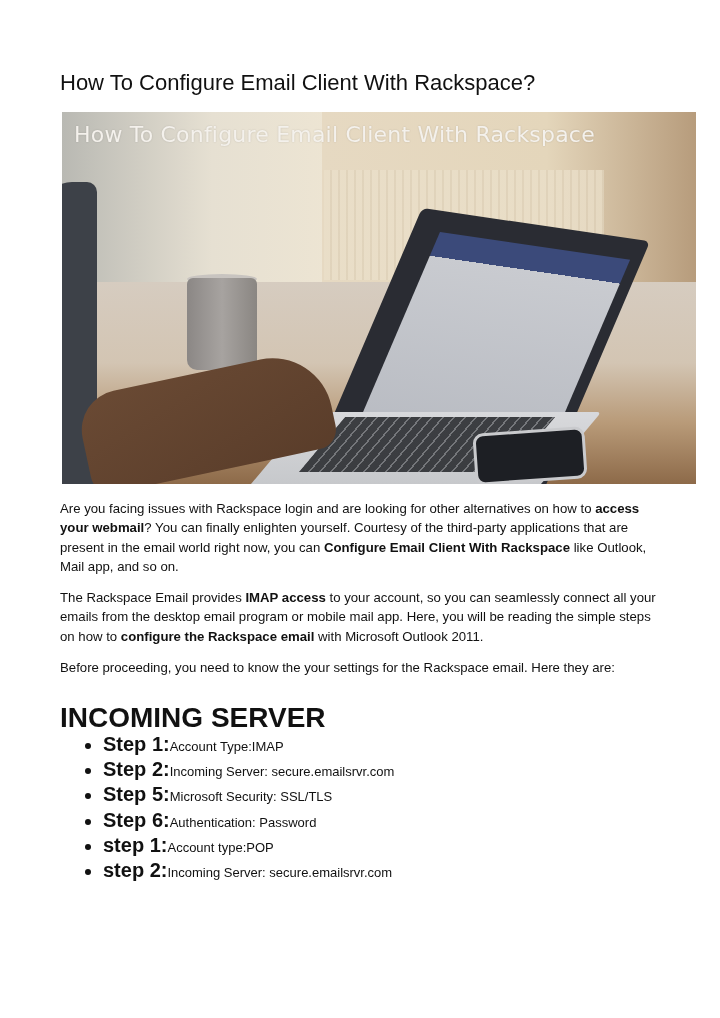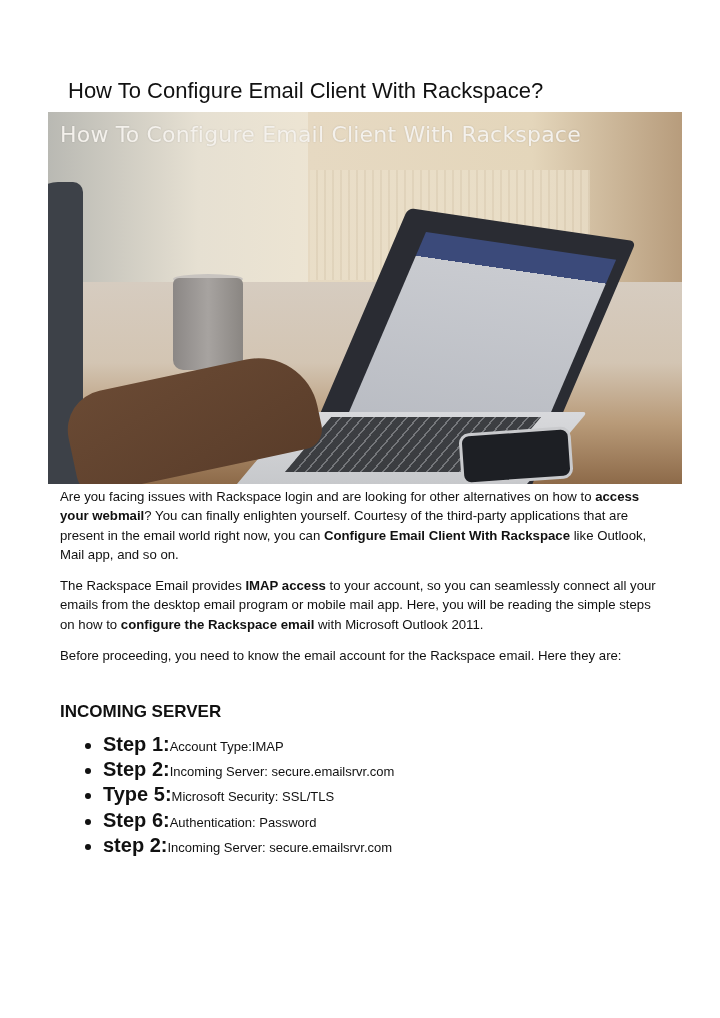--- a/index.html
+++ b/index.html
@@ -12,30 +12,30 @@
       height: 1018px;
       position: relative;
       overflow: hidden;
       font-family: "Liberation Sans", "DejaVu Sans", sans-serif;
       color: #111111;
     }
     .page-title {
       position: absolute;
       left: 60px;
       top: 70px;
-      margin: 8px;
+      margin: 0;
       font-size: 22px;
       font-weight: normal;
       letter-spacing: 0;
       color: #111;
       white-space: nowrap;
     }
     .hero {
       position: absolute;
-      left: 48px;
+      left: 62px;
       top: 112px;
       width: 634px;
       height: 372px;
       overflow: hidden;
       background: linear-gradient(180deg, #cfc9bf 0%, #d9cfbf 30%, #cbb89f 55%, #9c7d5d 80%, #7a5a3e 100%);
     }
     .hero .wall-left {
       position: absolute; left: 0; top: 0; width: 300px; height: 220px;
       background: linear-gradient(90deg, #b9b9b3 0%, #e6e0d2 50%, #efe6d3 100%);
     }
@@ -118,31 +118,31 @@
     .content {
       position: absolute;
       left: 60px;
       top: 487px;
       width: 600px;
       font-size: 13.2px;
       line-height: 19.3px;
       color: #111;
     }
     .content p {
-      margin: 0 0 12px 0;
+      margin: 12px 0 12px 0;
     }
     .content b {
       font-weight: bold;
     }
     .section-heading {
       position: absolute;
       left: 60px;
       top: 702px;
       margin: 0;
-      font-size: 17px;
+      font-size: 28px;
       font-weight: bold;
       color: #111;
     }
     .steps {
       position: absolute;
       left: 60px;
       top: 733px;
       margin: 0;
       padding: 0;
       list-style: none;
@@ -188,24 +188,25 @@
   <div class="keyboard-base"></div>
   <div class="keys"></div>
   <div class="arm"></div>
   <div class="phone"></div>
   <div class="overlay-title">How To Configure Email Client With Rackspace</div>
 </div>
 
 <div class="content">
   <p><span>Are you facing issues with Rackspace login and are looking for other alternatives on how to </span><b>access your webmail</b><span>? You can finally enlighten yourself. Courtesy of the third-party applications that are present in the email world right now, you can </span><b>Configure Email Client With Rackspace</b><span> like Outlook, Mail app, and so on.</span></p>
   <p><span>The Rackspace Email provides </span><b>IMAP access</b><span> to your account, so you can seamlessly connect all your emails from the desktop email program or mobile mail app. Here, you will be reading the simple steps on how to </span><b>configure the Rackspace email</b><span> with Microsoft Outlook 2011.</span></p>
-  <p><span>Before proceeding, you need to know the email account for the Rackspace email. Here they are:</span></p>
+  <p><span>Before proceeding, you need to know the your settings for the Rackspace email. Here they are:</span></p>
 </div>
 
 <h2 class="section-heading">INCOMING SERVER</h2>
 
 <ul class="steps">
   <li><span class="bullet"></span><span class="step-label">Step 1:</span><span class="step-value">Account Type:IMAP</span></li>
   <li><span class="bullet"></span><span class="step-label">Step 2:</span><span class="step-value">Incoming Server: secure.emailsrvr.com</span></li>
-  <li><span class="bullet"></span><span class="step-label">Type 5:</span><span class="step-value">Microsoft Security: SSL/TLS</span></li>
+  <li><span class="bullet"></span><span class="step-label">Step 5:</span><span class="step-value">Microsoft Security: SSL/TLS</span></li>
   <li><span class="bullet"></span><span class="step-label">Step 6:</span><span class="step-value">Authentication: Password</span></li>
+  <li><span class="bullet"></span><span class="step-label">step 1:</span><span class="step-value">Account type:POP</span></li>
   <li><span class="bullet"></span><span class="step-label">step 2:</span><span class="step-value">Incoming Server: secure.emailsrvr.com</span></li>
 </ul>
 
 </body></html>

